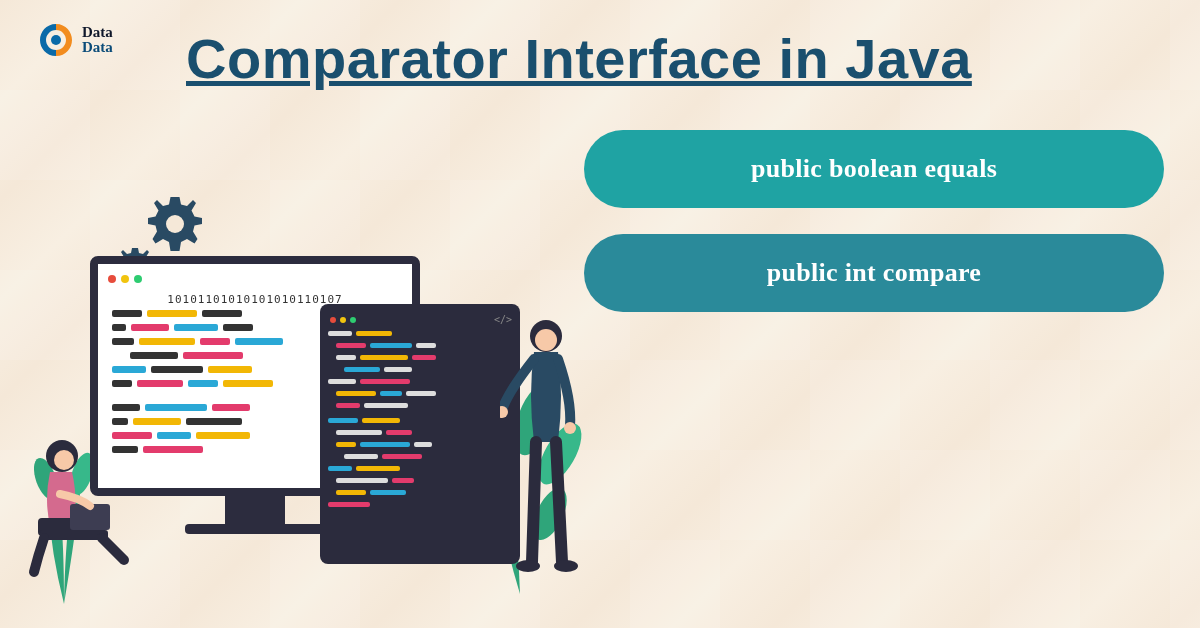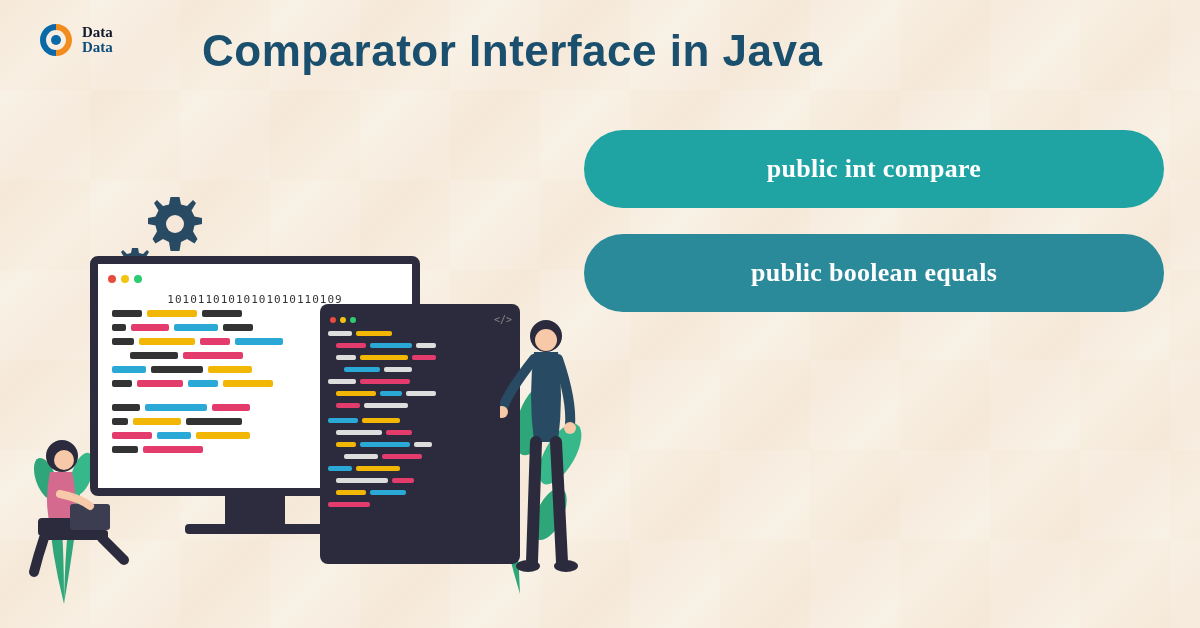--- a/index.html
+++ b/index.html
@@ -23,24 +23,25 @@
   position: absolute; top: 20px; left: 36px;
   display: flex; align-items: center; gap: 6px;
 }
 .logo-mark {
   width: 40px; height: 40px; position: relative;
 }
 .logo-text { line-height: 1; }
 .logo-text .t1 { color: #0f172a; font-weight: bold; font-size: 15px; display: block; }
 .logo-text .t2 { color: #0a4b78; font-weight: bold; font-size: 15px; display: block; }
 .title {
-  position: absolute; top: 26px; left: 202px;
+  position: absolute; top: 26px; left: 186px;
   font-family: -apple-system, 'Segoe UI', Arial, sans-serif;
-  font-weight: 800; font-size: 44px; color: #1a4f6e;
+  font-weight: 800; font-size: 56px; color: #1a4f6e;
   letter-spacing: 0.5px;
+  text-decoration: underline;
 }
 .pills {
   position: absolute; right: 36px; top: 130px;
   width: 580px; display: flex; flex-direction: column; gap: 26px;
 }
 .pill {
   height: 78px; border-radius: 40px;
   display: flex; align-items: center; justify-content: center;
   color: #fff; font-weight: 700; font-size: 26px;
   font-family: Georgia, 'Times New Roman', serif;
@@ -107,24 +108,24 @@
   <div class="logo-text">
     <span class="t1">Data</span>
     <span class="t2">Data</span>
   </div>
 </div>
 
 <h1 class="title">Comparator Interface in Java</h1>
 
 <div class="pills">
   <div class="pill">
+      <span>public boolean equals</span>
+    </div>
+  <div class="pill">
       <span>public int compare</span>
-    </div>
-  <div class="pill">
-      <span>public boolean equals</span>
     </div>
 </div>
 
 <div class="illustration">
 
   <svg class="gears" width="150" height="130">
     <g class="gear" transform="translate(65,40) scale(1.5)">
       <path d="M0-18 L3-18 4-13 8-12 12-16 14-14 11-9 13-5 18-4 18 0 13 1 12 5 15 10 13 13 8 10 4 12 3 18 -3 18 -4 12 -8 10 -13 13 -15 10 -12 5 -13 1 -18 0 -18-4 -13-5 -11-9 -14-14 -12-16 -8-12 -4-13 -3-18 Z"></path>
       <circle cx="0" cy="0" r="6" fill="#f5e8d8"></circle>
     </g>
@@ -153,21 +154,21 @@
     <ellipse cx="90" cy="150" rx="13" ry="28" fill="#2fa57a" transform="rotate(25 90 150)"></ellipse>
   </svg>
 
   <div class="monitor">
     <div class="monitor-screen">
       <div class="dots">
         <div class="dot r"></div>
           <div class="dot y"></div>
           <div class="dot g"></div>
       </div>
-      <div class="binary">1010110101010101011010­9</div>
+      <div class="binary">1010110101010101011010­7</div>
       <div class="code-lines">
         <div class="cl">
             <div class="seg" style="width:30px;background:#333"></div>
             <div class="seg" style="width:50px;background:#f2b705"></div>
             <div class="seg" style="width:40px;background:#333"></div>
           </div>
         <div class="cl">
             <div class="seg" style="width:14px;background:#333"></div>
             <div class="seg" style="width:38px;background:#e33b6c"></div>
             <div class="seg" style="width:44px;background:#2aa8d6"></div>

